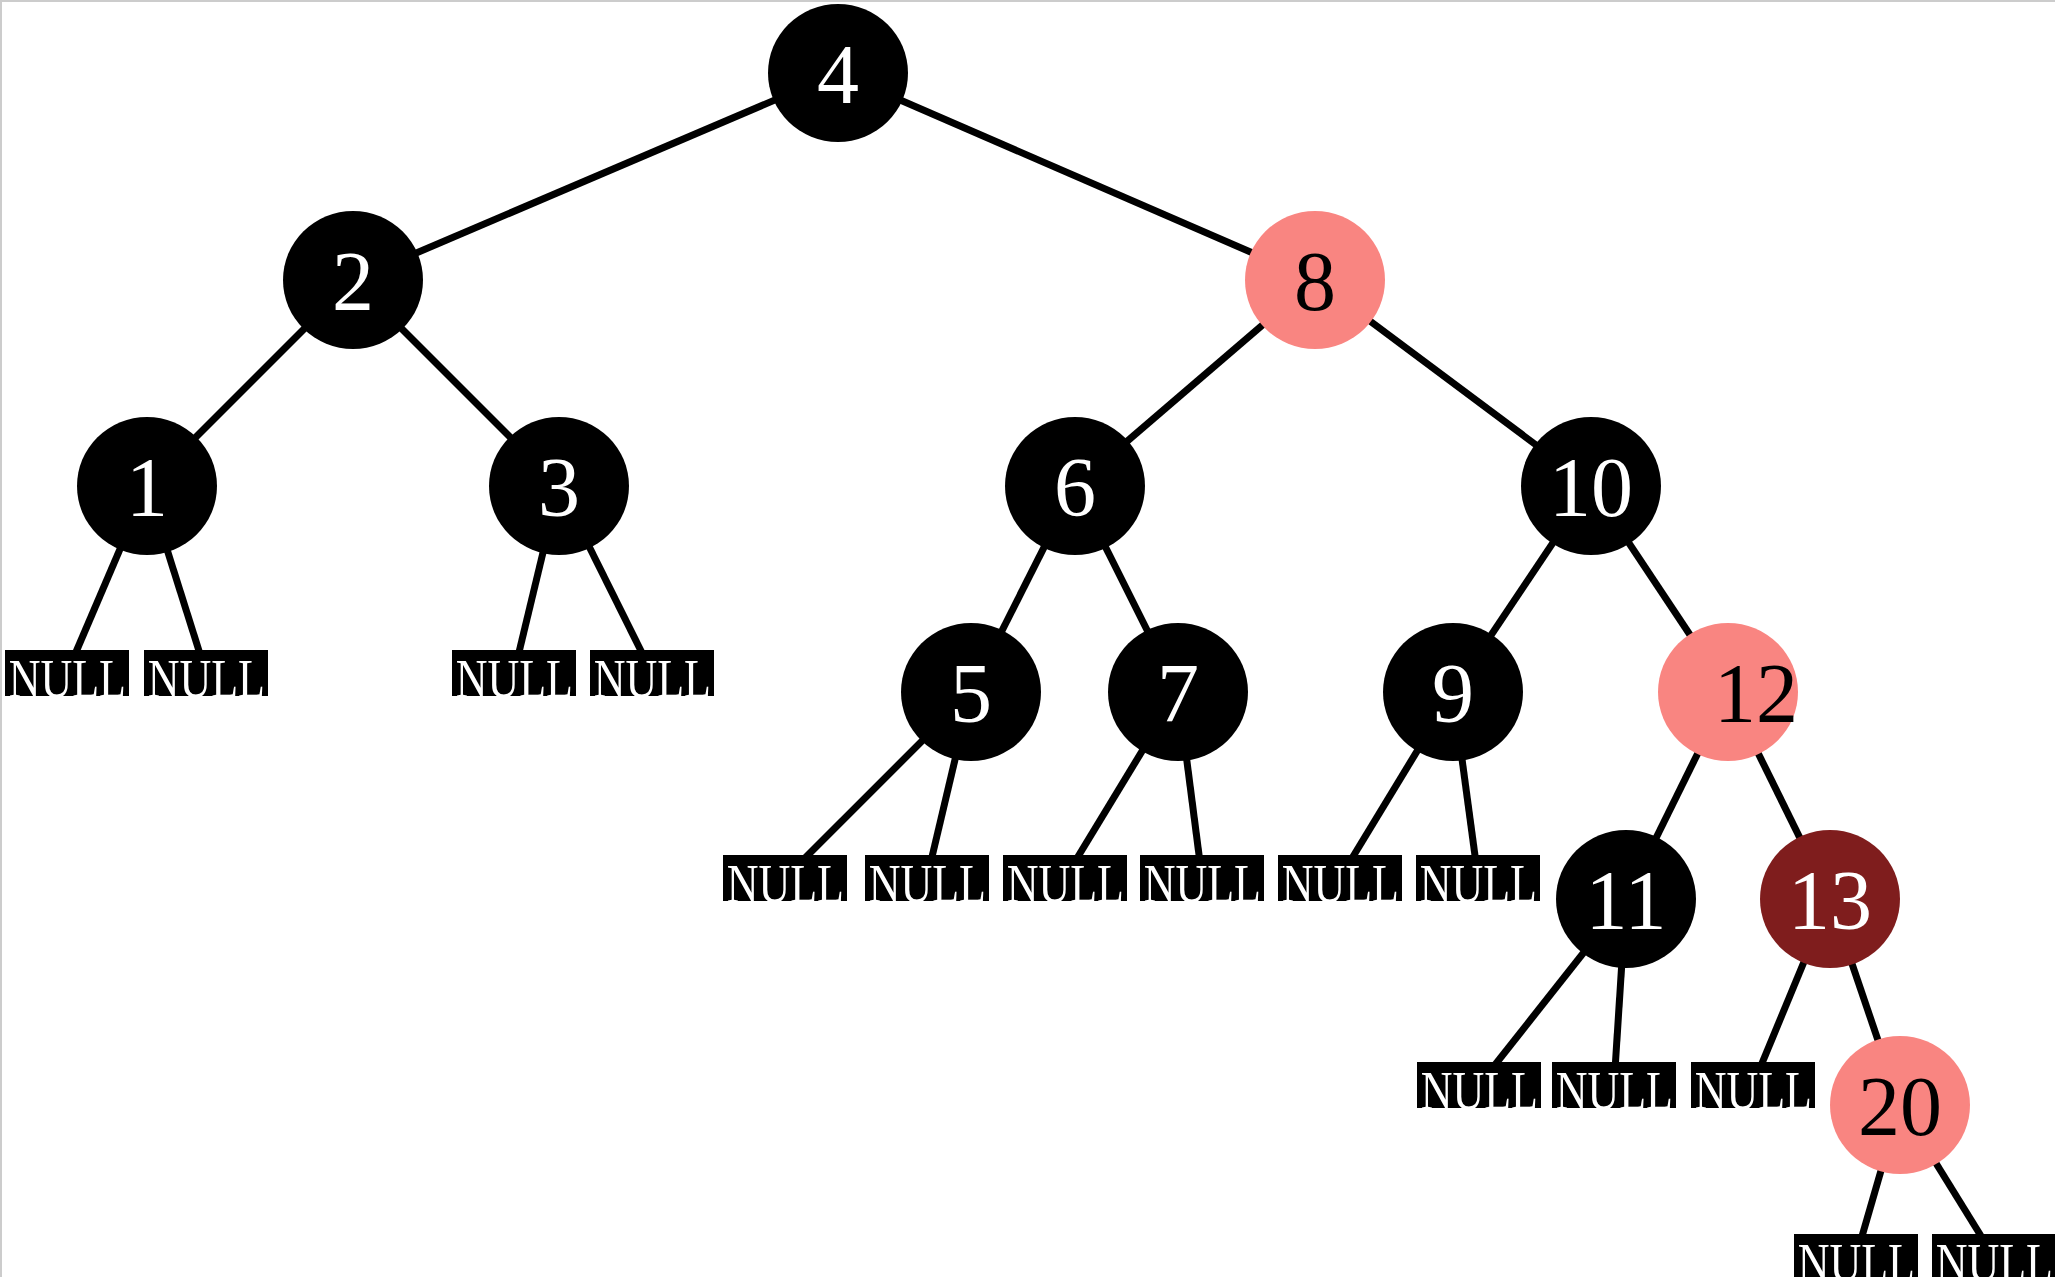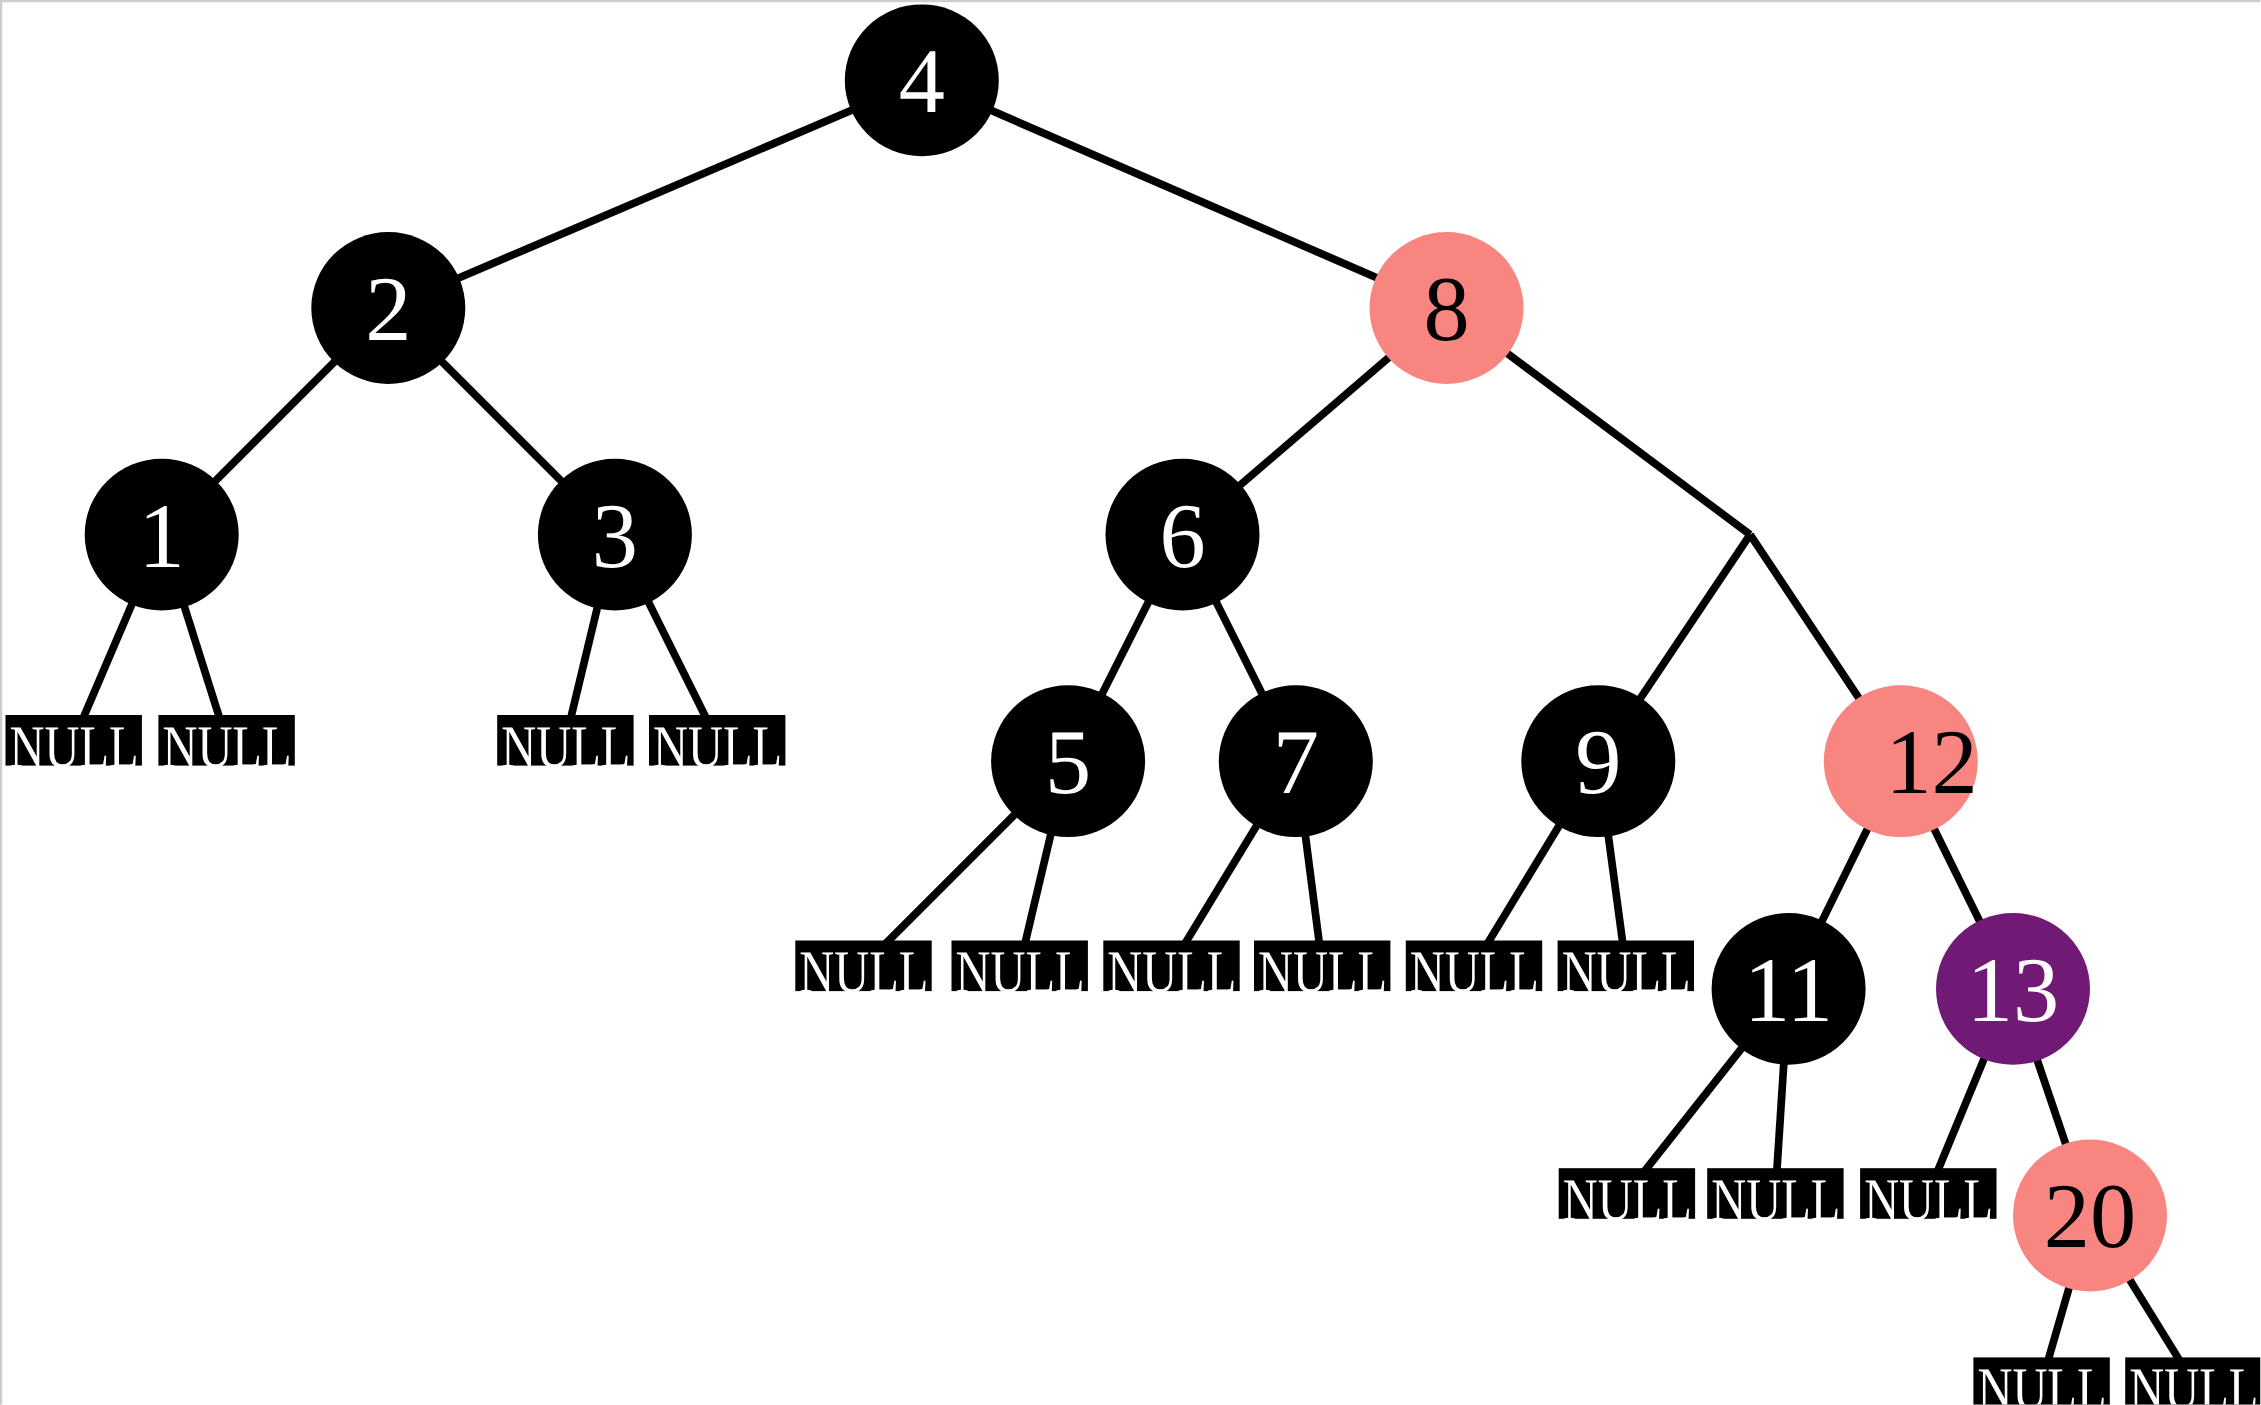--- a/index.html
+++ b/index.html
@@ -144,34 +144,37 @@
     </div>
     <div class="tree-node" style="left: 75px; top: 415px; background: rgb(0, 0, 0); color: rgb(255, 255, 255);">
       <span class="num">1</span>
     </div>
     <div class="tree-node" style="left: 487px; top: 415px; background: rgb(0, 0, 0); color: rgb(255, 255, 255);">
       <span class="num">3</span>
     </div>
     <div class="tree-node" style="left: 1003px; top: 415px; background: rgb(0, 0, 0); color: rgb(255, 255, 255);">
       <span class="num">6</span>
     </div>
+    <div class="tree-node" style="left: 1519px; top: 415px; background: rgb(0, 0, 0); color: rgb(255, 255, 255);">
+      <span class="num">10</span>
+    </div>
     <div class="tree-node" style="left: 899px; top: 621px; background: rgb(0, 0, 0); color: rgb(255, 255, 255);">
       <span class="num">5</span>
     </div>
     <div class="tree-node" style="left: 1106px; top: 621px; background: rgb(0, 0, 0); color: rgb(255, 255, 255);">
       <span class="num">7</span>
     </div>
     <div class="tree-node" style="left: 1381px; top: 621px; background: rgb(0, 0, 0); color: rgb(255, 255, 255);">
       <span class="num">9</span>
     </div>
     <div class="tree-node" style="left: 1656px; top: 621px; background: rgb(249, 133, 129); color: rgb(0, 0, 0); justify-content: flex-end;">
       <span class="num">12</span>
     </div>
     <div class="tree-node" style="left: 1554px; top: 828px; background: rgb(0, 0, 0); color: rgb(255, 255, 255);">
       <span class="num">11</span>
     </div>
-    <div class="tree-node" style="left: 1758px; top: 828px; background: #701a75; color: rgb(255, 255, 255);">
+    <div class="tree-node" style="left: 1758px; top: 828px; background: #7f1d1d; color: rgb(255, 255, 255);">
       <span class="num">13</span>
     </div>
     <div class="tree-node" style="left: 1828px; top: 1034px; background: rgb(249, 133, 129); color: rgb(0, 0, 0);">
       <span class="num">20</span>
     </div>
   </div>
 
 </body></html>

